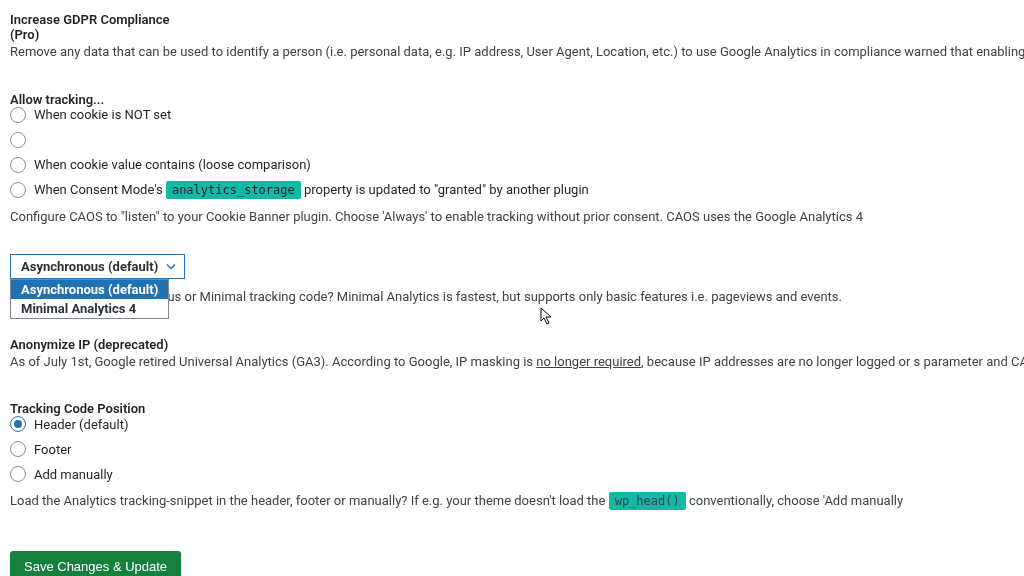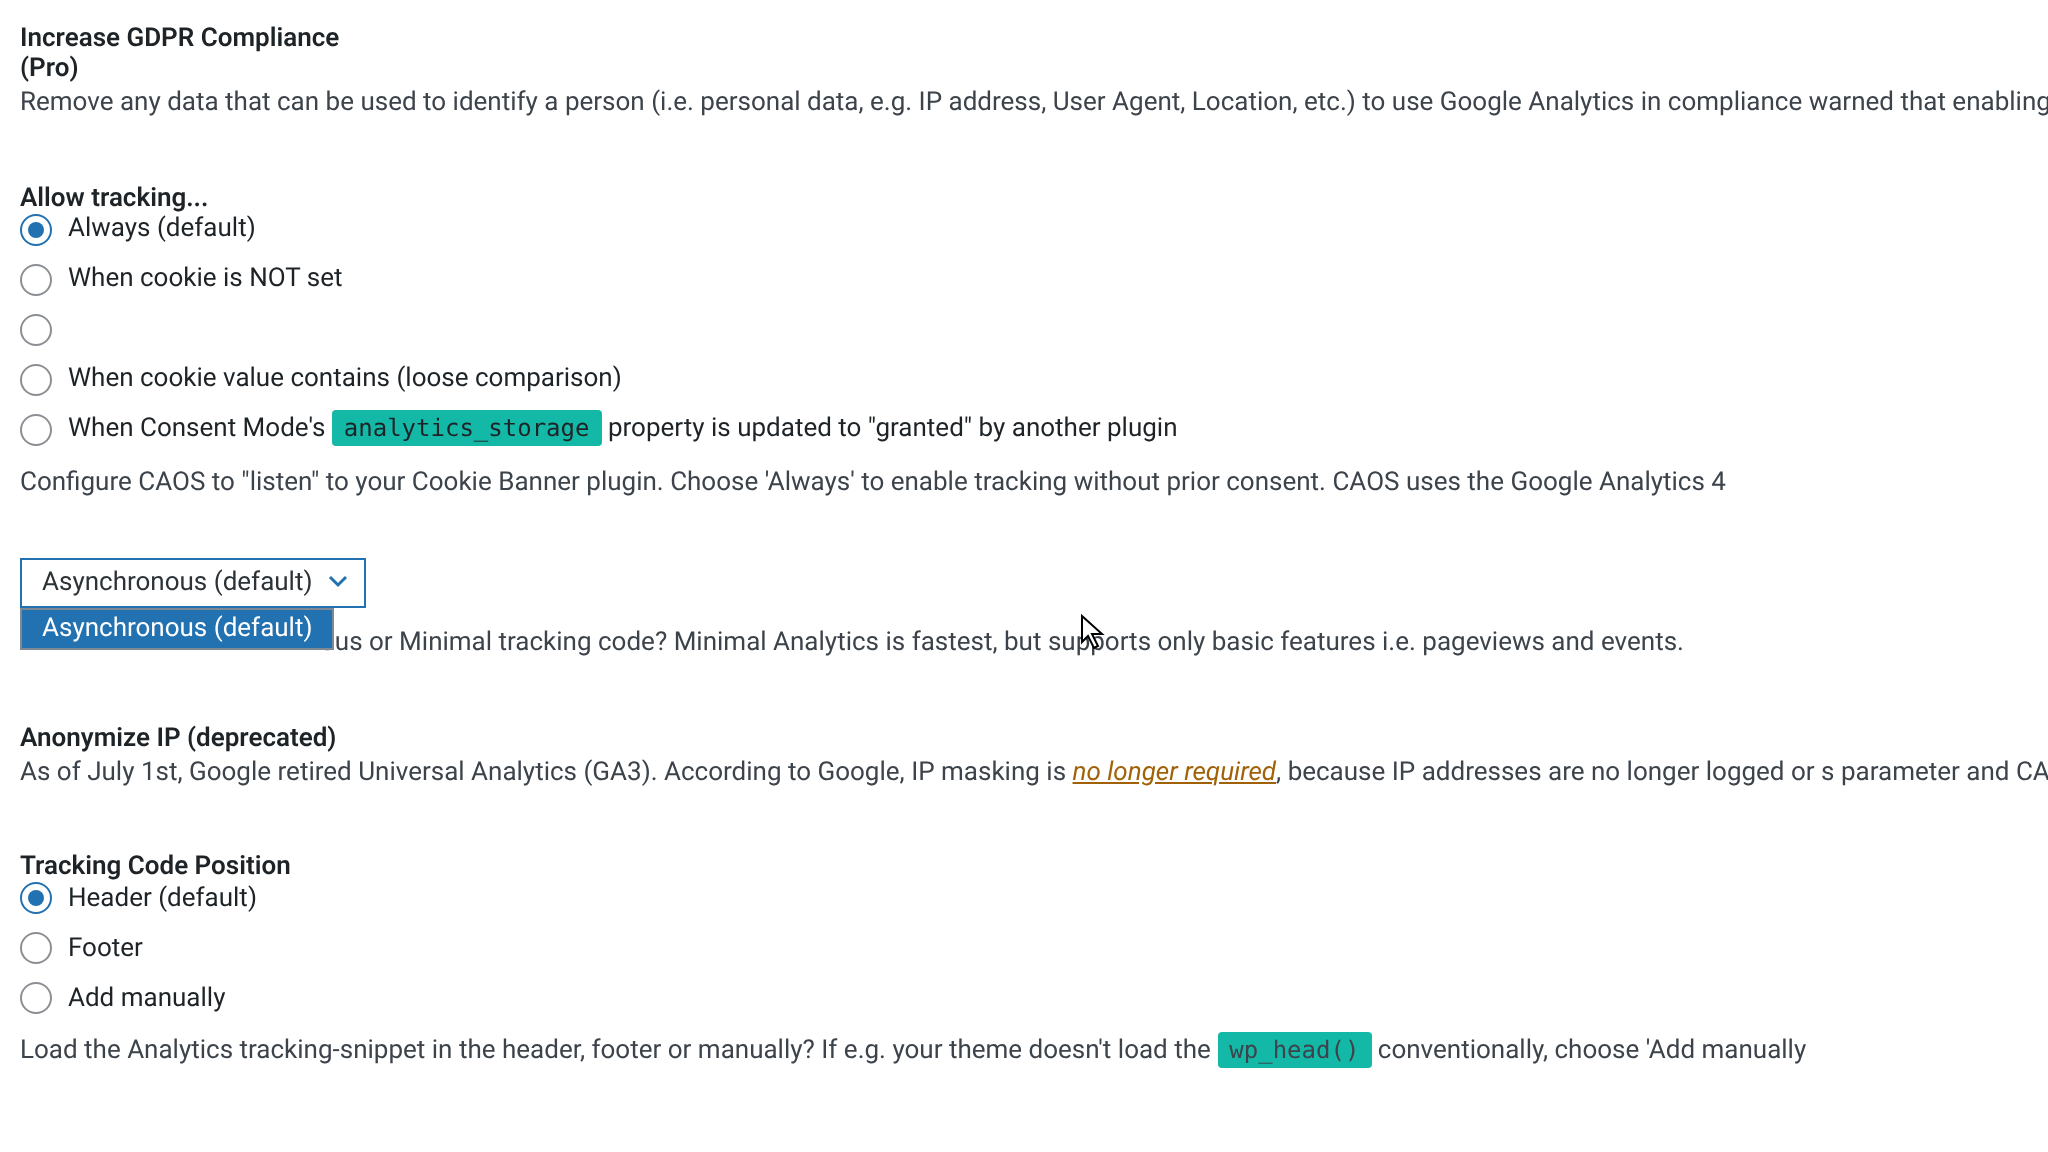--- a/index.html
+++ b/index.html
@@ -27,21 +27,21 @@
 }
 .content-col {
   flex: 1;
   min-width: 0;
 }
 .desc {
   color: #3c434a;
   line-height: 1.5;
   white-space: nowrap;
 }
-a { color: #a16207; text-decoration: underline; font-style: italic; }
+a { color: #404040; text-decoration: underline; }
 .radio-item {
   display: flex;
   align-items: center;
   gap: 8px;
   margin-bottom: 9px;
   color: #1d2327;
 }
 .radio {
   width: 16px;
   height: 16px;
@@ -64,20 +64,21 @@
 code {
   background: #14b8a6;
   padding: 2px 6px;
   border-radius: 2px;
   font-family: Consolas, Monaco, monospace;
   font-size: 12px;
 }
 .select-wrap {
   position: relative;
   display: inline-block;
+  font-weight: bold;
 }
 .select-box {
   border: 1px solid #2271b1;
   background: #fff;
   color: #2c3338;
   padding: 4px 26px 4px 10px;
   font-size: 13px;
   position: relative;
   min-width: 145px;
   cursor: pointer;
@@ -136,24 +137,20 @@
   <div class="content-col">
     <div class="desc">
       <span>Remove any data that can be used to identify a person (i.e. personal data, e.g. IP address, User Agent, Location, etc.) to use Google Analytics in compliance warned that enabling this setting </span> 
     </div>
   </div>
 </div>
 
 <div class="row">
   <div class="label-col">Allow tracking...</div>
   <div class="content-col">
-    <div class="radio-item">
-      <span class="radio checked"></span>
-      <span>Always (default)</span>
-    </div>
     <div class="radio-item">
       <span class="radio"></span>
       <span>When cookie is NOT set</span>
     </div>
     <div class="radio-item">
       <span class="radio"></span>
     </div>
     <div class="radio-item">
       <span class="radio"></span>
       <span>When cookie value contains (loose comparison)</span>
@@ -176,20 +173,21 @@
       <div class="select-box">
         <span>Asynchronous (default)</span>
         <span class="chev">
           <svg width="10" height="10" viewBox="0 0 10 10">
               <path d="M1 3 L5 7 L9 3" stroke="#2271b1" stroke-width="1.5" fill="none"></path>
             </svg>
         </span>
       </div>
       <div class="dropdown">
         <div class="opt sel">Asynchronous (default)</div>
+        <div class="opt">Minimal Analytics 4</div>
       </div>
     </div>
     <div class="desc" style="margin-top:8px; padding-left:150px;">
       <span>ous or Minimal tracking code? Minimal Analytics is fastest, but supports only basic features i.e. pageviews and events. </span>
     </div>
   </div>
 </div>
 
 <div class="row">
   <div class="label-col">Anonymize IP (deprecated)</div>

